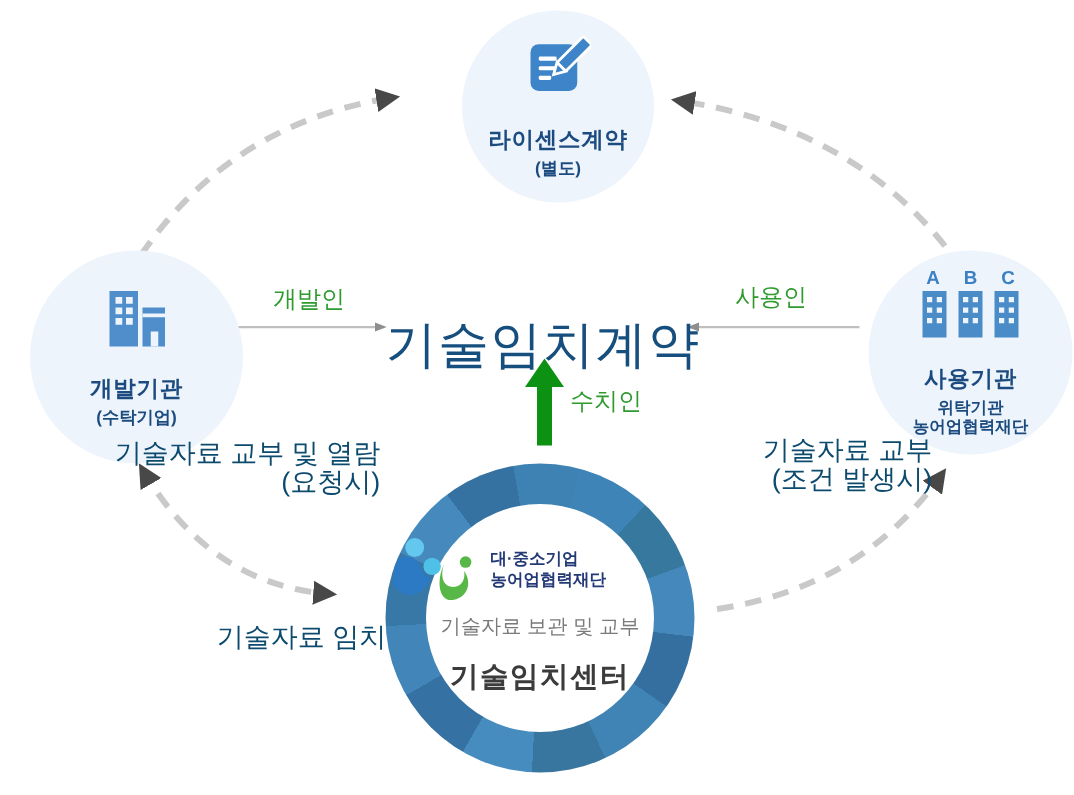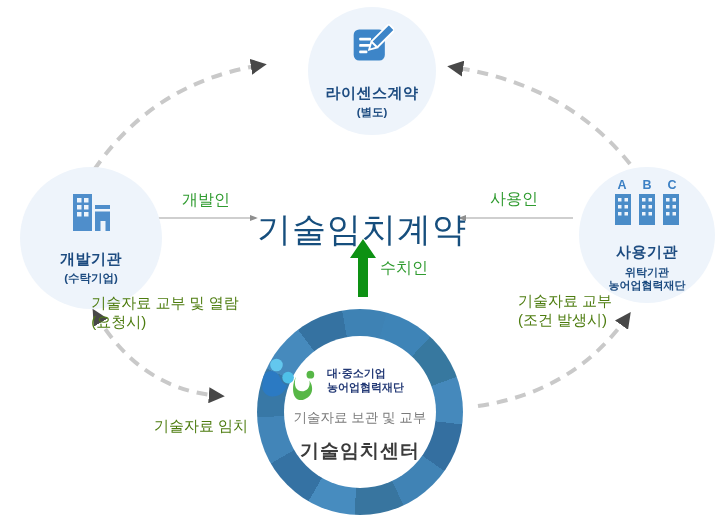--- a/index.html
+++ b/index.html
@@ -34,22 +34,22 @@
   
   .role-label{
     position:absolute;transform:translate(-50%,-50%);font-size:16px;color:#2f9b2f;
     white-space:nowrap;z-index:2;
   }
   #role-developer{left:206px;top:200px;}
   #role-user{left:514px;top:199px;}
   #role-depositor{left:404px;top:268px;}
   
   .flow-label{
-    position:absolute;transform:translate(-50%,-50%);font-size:15px;color:#4d7c0f;
-    text-align:left;line-height:19px;white-space:nowrap;z-index:2;
+    position:absolute;transform:translate(-50%,-50%);font-size:18px;color:#0c4a6e;
+    text-align:right;line-height:19px;white-space:nowrap;z-index:2;
   }
   #flow-left{left:165px;top:312px;}
   #flow-deposit{left:201px;top:425px;}
   #flow-right{left:565px;top:310px;}
   
   #escrow-ring{
     position:absolute;left:257px;top:309px;width:206px;height:206px;border-radius:50%;z-index:1;
     background:conic-gradient(from 15deg,
       #3e84b7 0deg 28deg,#37789f 28deg 55deg,#4589bc 55deg 82deg,#346fa0 82deg 110deg,
       #4083b5 110deg 140deg,#38759f 140deg 168deg,#478cbf 168deg 195deg,#3572a3 195deg 225deg,

